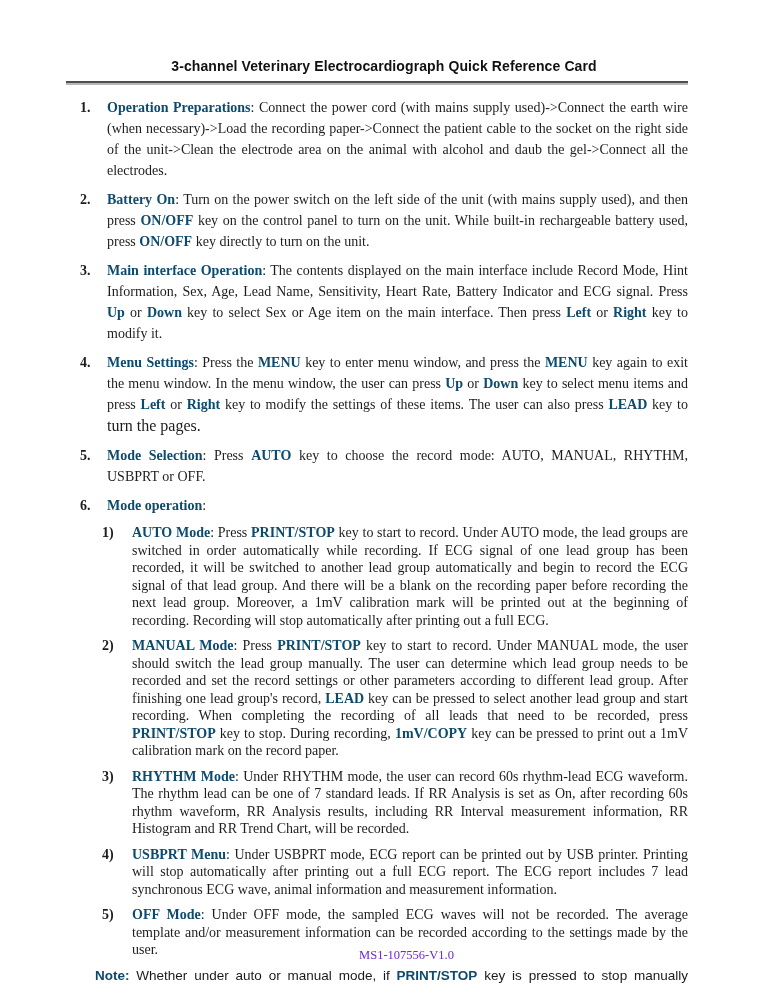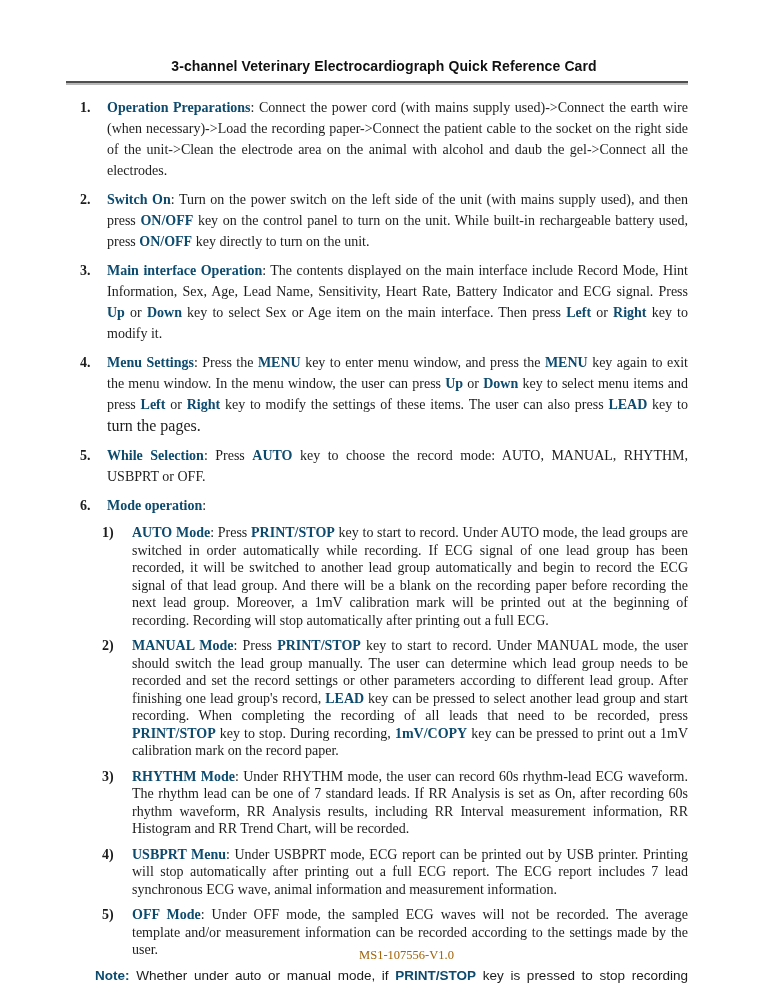--- a/index.html
+++ b/index.html
@@ -61,50 +61,50 @@
     text-align-last:justify;
     color:#1a1a1a;
   }
 
   .footer {
     position:absolute;
     top:948px; left:0; right:0;
     text-align:center;
     font-family:"Liberation Serif", serif;
     font-size:12.5px;
-    color:#a16207;
+    color:#6d28d9;
     padding-left:45px;
   }
 </style>
 </head>
 <body>
 
 <div class="page">
   <div class="title">3-channel Veterinary Electrocardiograph Quick Reference Card</div>
   <div class="rule"></div>
   <div class="list" id="items">
       <div class="item">
         <div class="num">1.</div>
         <div class="txt"><b>Operation Preparations</b><span>: Connect the power cord (with mains supply used)-&gt;Connect the earth wire (when necessary)-&gt;Load the recording paper-&gt;Connect the patient cable to the socket on the right side of the unit-&gt;Clean the electrode area on the animal with alcohol and daub the gel-&gt;Connect all the electrodes.</span></div>
       </div>
       <div class="item">
         <div class="num">2.</div>
-        <div class="txt"><b>Switch On</b><span>: Turn on the power switch on the left side of the unit (with mains supply used), and then press </span><b>ON/OFF</b><span> key on the control panel to turn on the unit. While built-in rechargeable battery used, press </span><b>ON/OFF</b><span> key directly to turn on the unit.</span></div>
+        <div class="txt"><b>Battery On</b><span>: Turn on the power switch on the left side of the unit (with mains supply used), and then press </span><b>ON/OFF</b><span> key on the control panel to turn on the unit. While built-in rechargeable battery used, press </span><b>ON/OFF</b><span> key directly to turn on the unit.</span></div>
       </div>
       <div class="item">
         <div class="num">3.</div>
         <div class="txt"><b>Main interface Operation</b><span>: The contents displayed on the main interface include Record Mode, Hint Information, Sex, Age, Lead Name, Sensitivity, Heart Rate, Battery Indicator and ECG signal. Press </span><b>Up</b><span> or </span><b>Down</b><span> key to select Sex or Age item on the main interface. Then press </span><b>Left</b><span> or </span><b>Right</b><span> key to modify it.</span></div>
       </div>
       <div class="item">
         <div class="num">4.</div>
         <div class="txt"><b>Menu Settings</b><span>: Press the </span><b>MENU</b><span> key to enter menu window, and press the </span><b>MENU</b><span> key again to exit the menu window. In the menu window, the user can press </span><b>Up</b><span> or </span><b>Down</b><span> key to select menu items and press </span><b>Left</b><span> or </span><b>Right</b><span> key to modify the settings of these items. The user can also press </span><b>LEAD</b><span> key to </span><span class="alt-font">turn the pages.</span></div>
       </div>
       <div class="item">
         <div class="num">5.</div>
-        <div class="txt"><b>While Selection</b><span>: Press </span><b>AUTO</b><span> key to choose the record mode: AUTO, MANUAL, RHYTHM, USBPRT or OFF.</span></div>
+        <div class="txt"><b>Mode Selection</b><span>: Press </span><b>AUTO</b><span> key to choose the record mode: AUTO, MANUAL, RHYTHM, USBPRT or OFF.</span></div>
       </div>
       <div class="item">
         <div class="num">6.</div>
         <div class="txt"><b>Mode operation</b><span>:</span></div>
       </div>
       <div class="sublist">
         <div class="subitem">
           <div class="num">1)</div>
           <div class="txt"><b>AUTO Mode</b><span>: Press </span><b>PRINT/STOP</b><span> key to start to record. Under AUTO mode, the lead groups are switched in order automatically while recording. If ECG signal of one lead group has been recorded, it will be switched to another lead group automatically and begin to record the ECG signal of that lead group. And there will be a blank on the recording paper before recording the next lead group. Moreover, a 1mV calibration mark will be printed out at the beginning of recording. Recording will stop automatically after printing out a full ECG.</span></div>
         </div>
@@ -119,15 +119,15 @@
         <div class="subitem">
           <div class="num">4)</div>
           <div class="txt"><b>USBPRT Menu</b><span>: Under USBPRT mode, ECG report can be printed out by USB printer. Printing will stop automatically after printing out a full ECG report. The ECG report includes 7 lead synchronous ECG wave, animal information and measurement information.</span></div>
         </div>
         <div class="subitem">
           <div class="num">5)</div>
           <div class="txt"><b>OFF Mode</b><span>: Under OFF mode, the sampled ECG waves will not be recorded. The average template and/or measurement information can be recorded according to the settings made by the user.</span></div>
         </div>
       </div>
     </div>
-  <div class="note" id="note"><b>Note:</b><span> Whether under auto or manual mode, if </span><b>PRINT/STOP</b><span> key is pressed to stop recording</span></div>
+  <div class="note" id="note"><b>Note:</b><span> Whether under auto or manual mode, if </span><b>PRINT/STOP</b><span> key is pressed to stop manually</span></div>
 </div>
 <div class="footer">MS1-107556-V1.0</div>
 
 </body></html>

